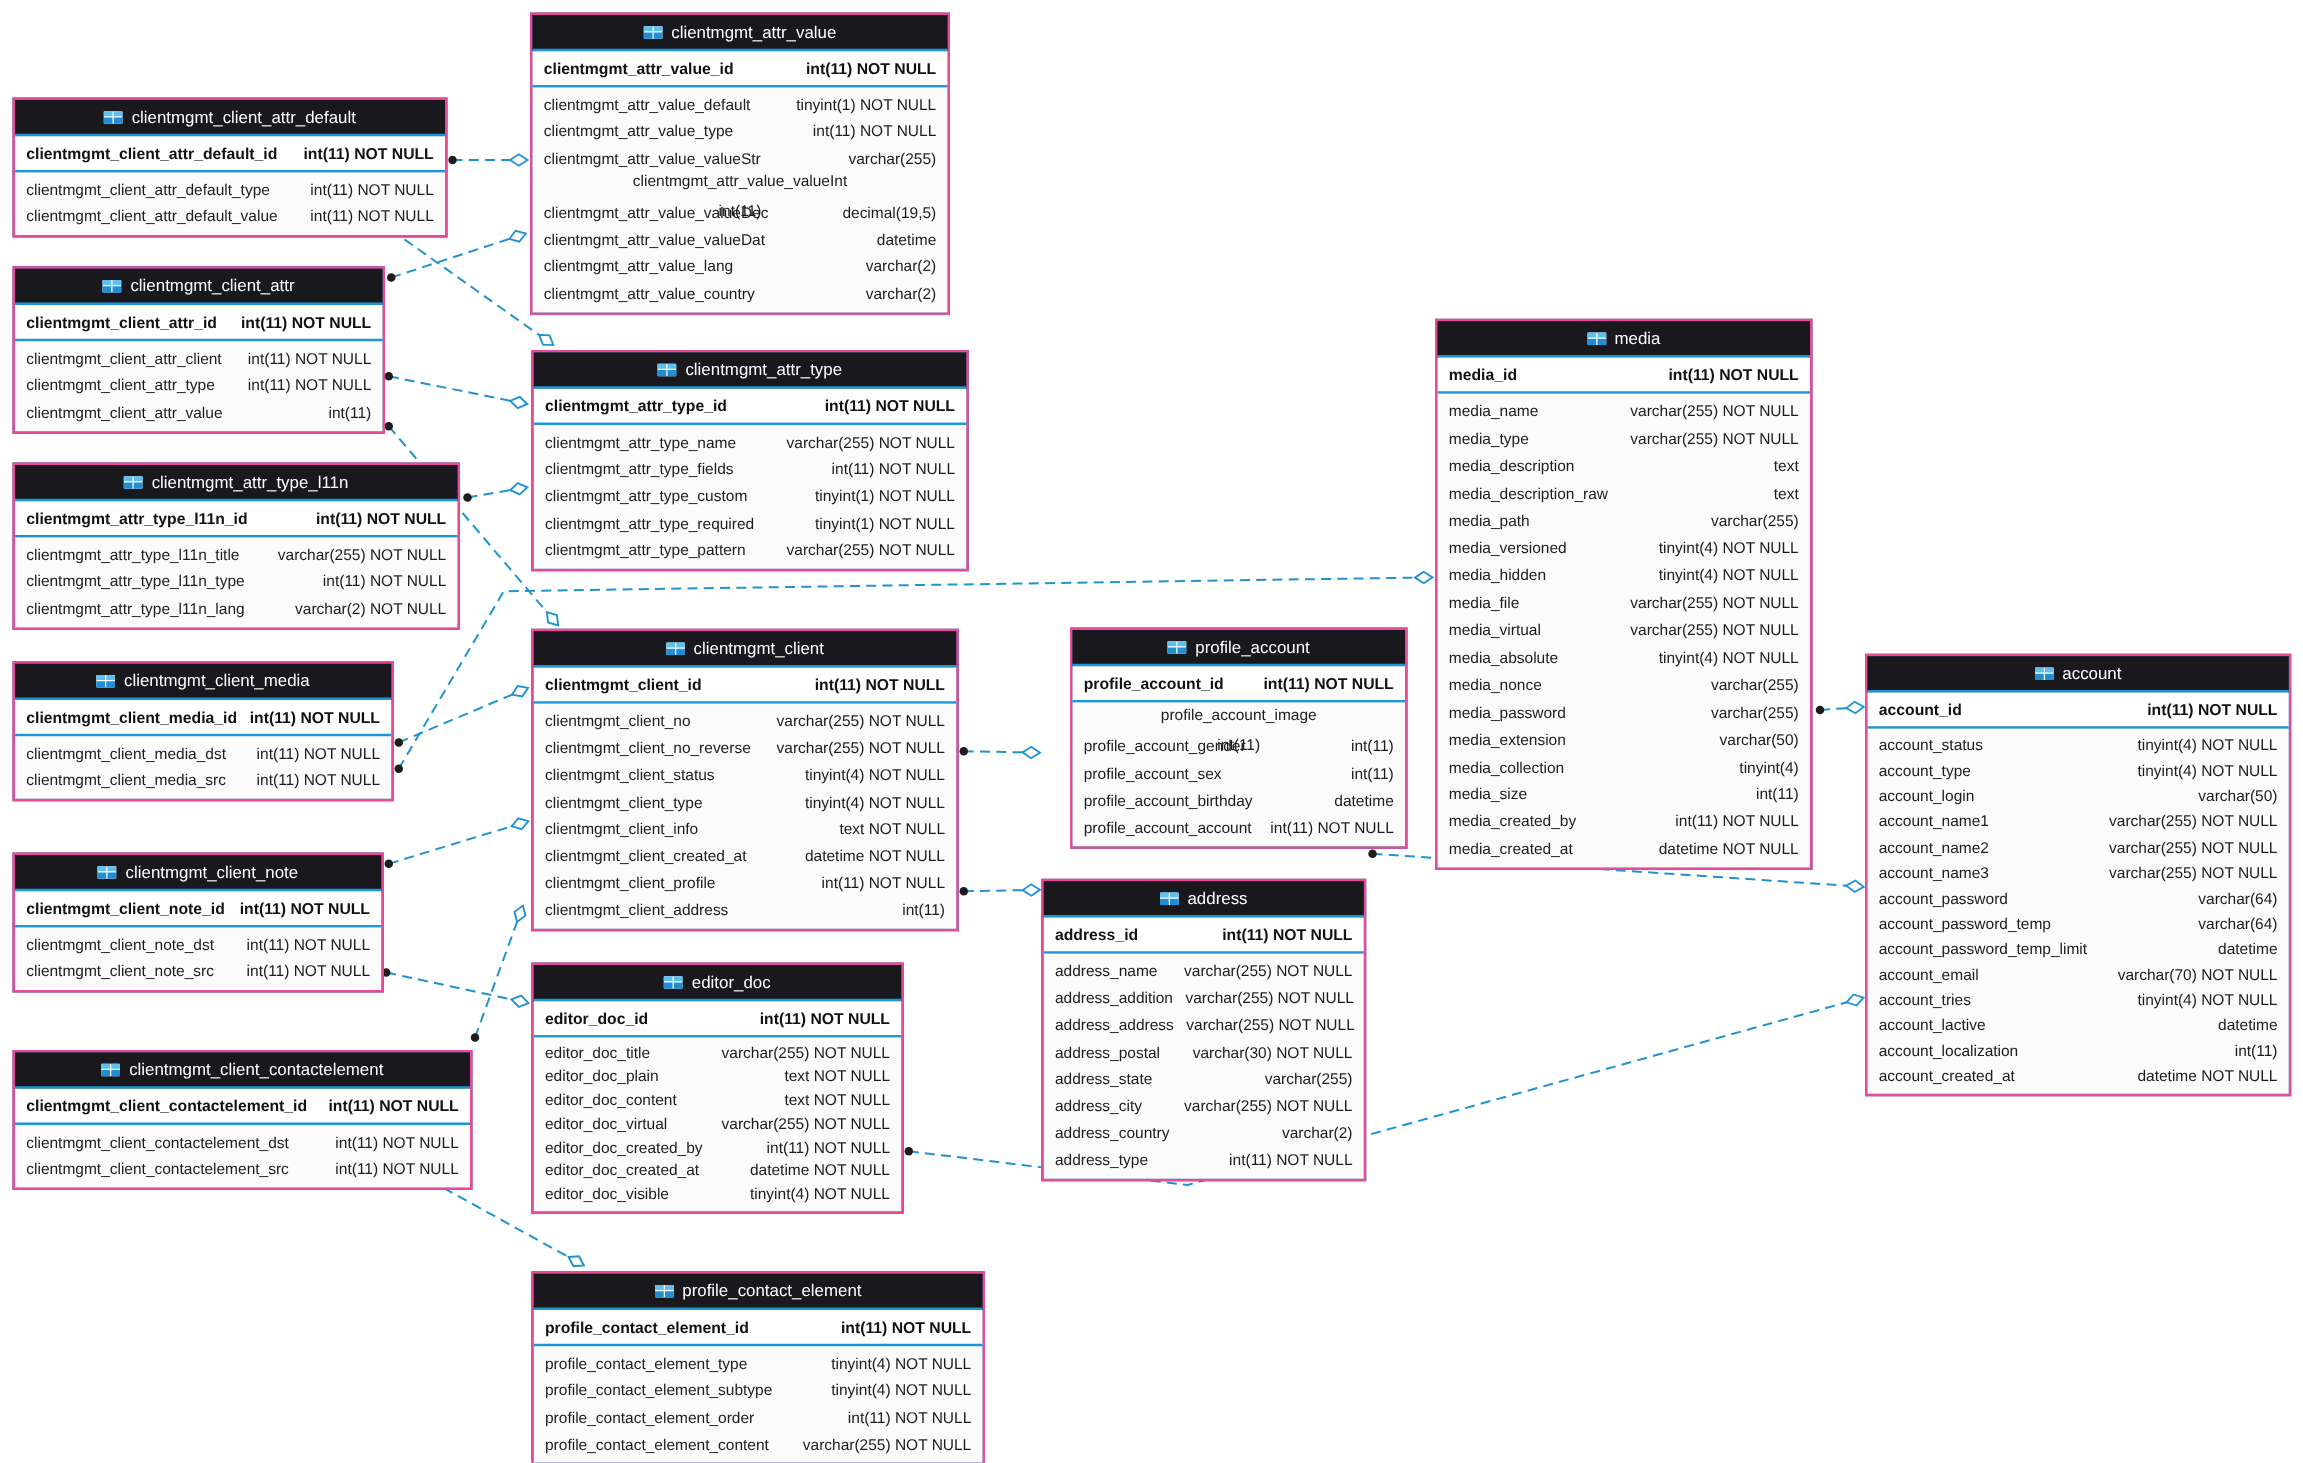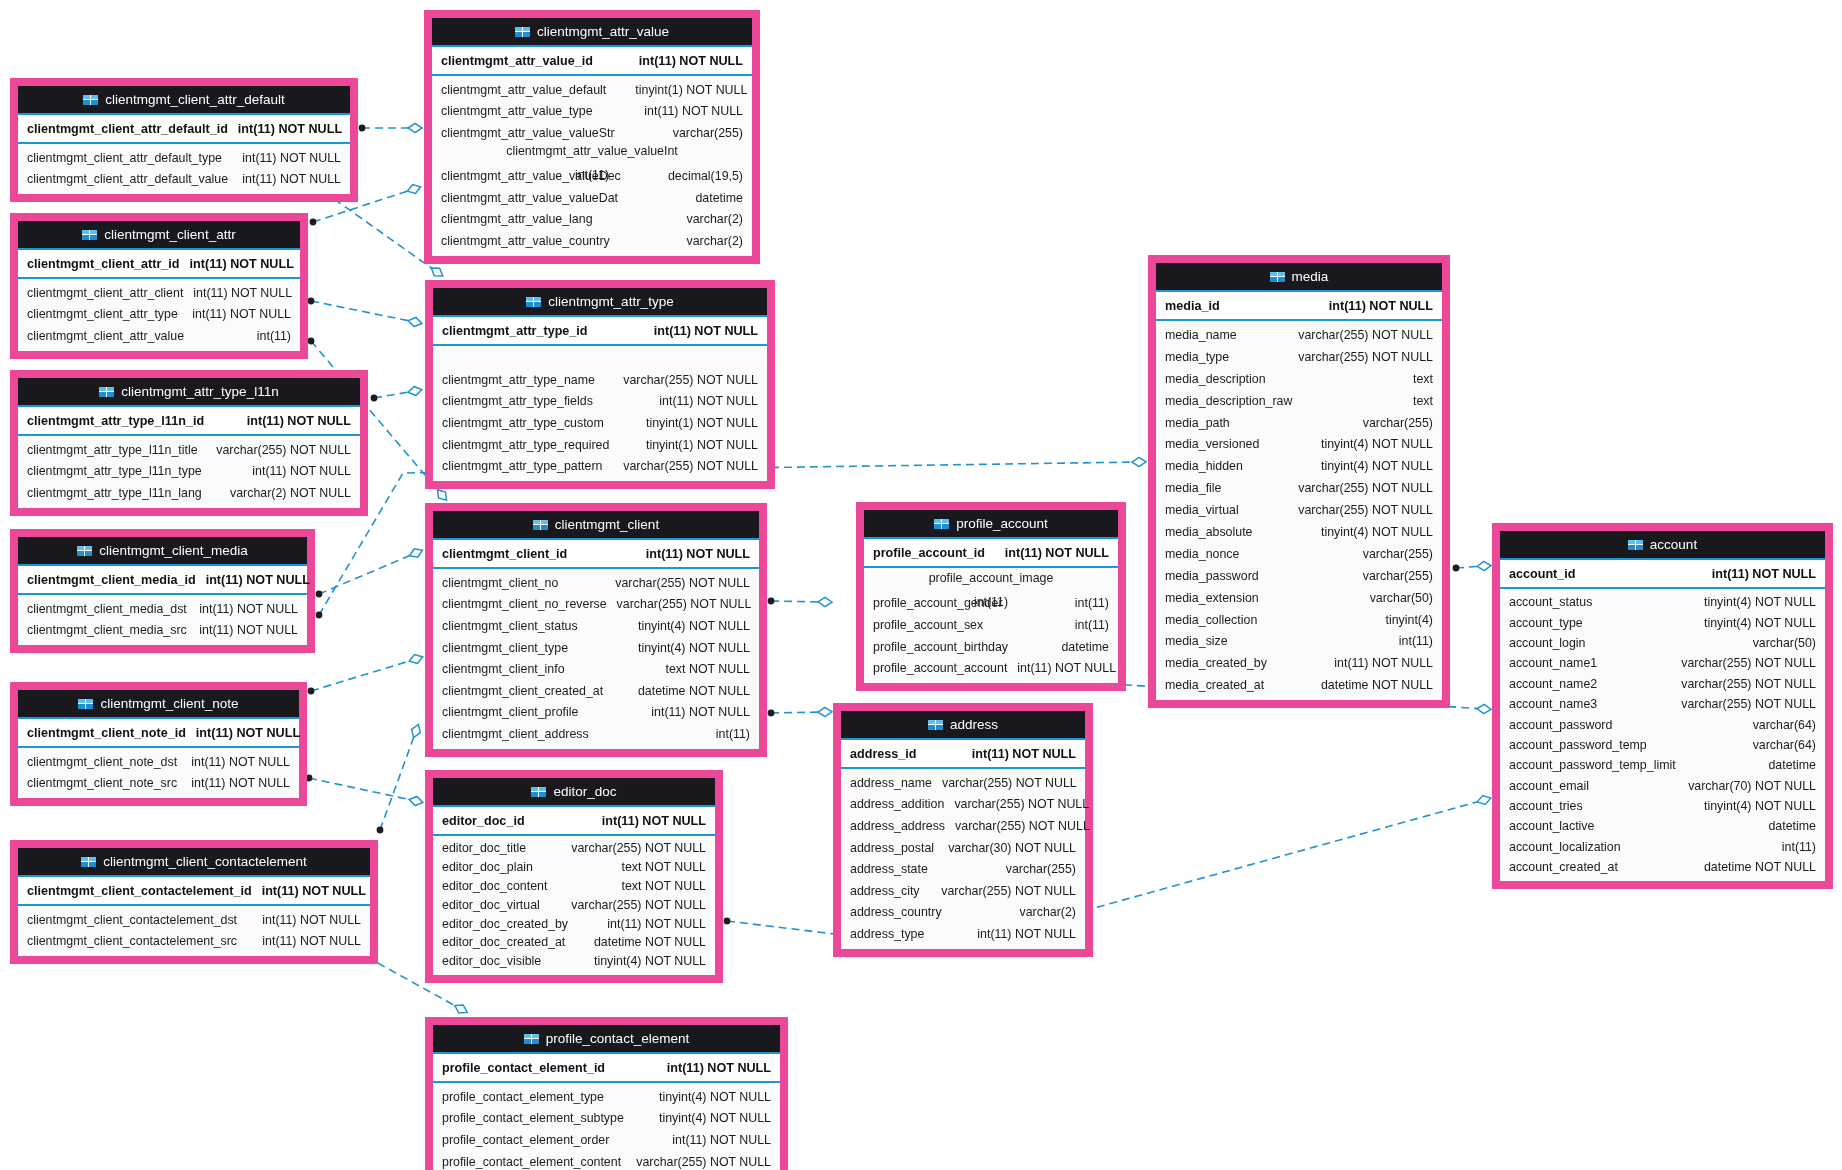--- a/index.html
+++ b/index.html
@@ -1,20 +1,20 @@
 <!DOCTYPE html>
 <html><head>
 <meta charset="utf-8">
 <style>
   html,body{margin:0;padding:0;background:#ffffff;}
   body{width:1842px;height:1170px;position:relative;overflow:hidden;
        font-family:"Liberation Sans","DejaVu Sans",sans-serif;}
   #canvas{position:absolute;inset:0;}
   #rel-svg{position:absolute;left:0;top:0;pointer-events:none;}
-  .tbl{position:absolute;border:8px solid #ec4899;background:#0369a1;
+  .tbl{position:absolute;border:2px solid #ec4899;background:#0369a1;
        box-sizing:border-box;}
   .tbl-header{height:27px;background:#19191d;color:#ffffff;display:flex;
        align-items:center;justify-content:center;gap:7px;font-size:13.5px;
        border-bottom:2px solid #1b97d5;white-space:nowrap;}
   .tbl-icon{display:grid;grid-template-columns:7px 7px;grid-template-rows:4px 5px;
        gap:1px;background:#ffffff;border-radius:1px;padding:0;}
   .tbl-icon span{display:block;}
   .tbl-icon span.t{background:#5fc0ef;}
   .tbl-icon span.b{background:#1f8ed2;}
   .tbl-pk{height:27px;display:flex;align-items:center;justify-content:space-between;
@@ -332,21 +332,21 @@
           <span class="b"></span>
           <span class="b"></span>
         </span>
         <span>clientmgmt_attr_type</span>
       </div>
       <div class="tbl-pk">
         <span class="col-name">clientmgmt_attr_type_id</span>
         <span class="col-type">int(11) NOT NULL</span>
       </div>
       <div class="tbl-body">
-        <div class="col-row" style="height: 21.6px; margin-top: 20px;">
+        <div class="col-row" style="height: 21.6px;">
           <span class="col-name">clientmgmt_attr_type_name</span>
           <span class="col-type">varchar(255) NOT NULL</span>
         </div>
         <div class="col-row" style="height: 21.6px;">
           <span class="col-name">clientmgmt_attr_type_fields</span>
           <span class="col-type">int(11) NOT NULL</span>
         </div>
         <div class="col-row" style="height: 21.6px;">
           <span class="col-name">clientmgmt_attr_type_custom</span>
           <span class="col-type">tinyint(1) NOT NULL</span>

